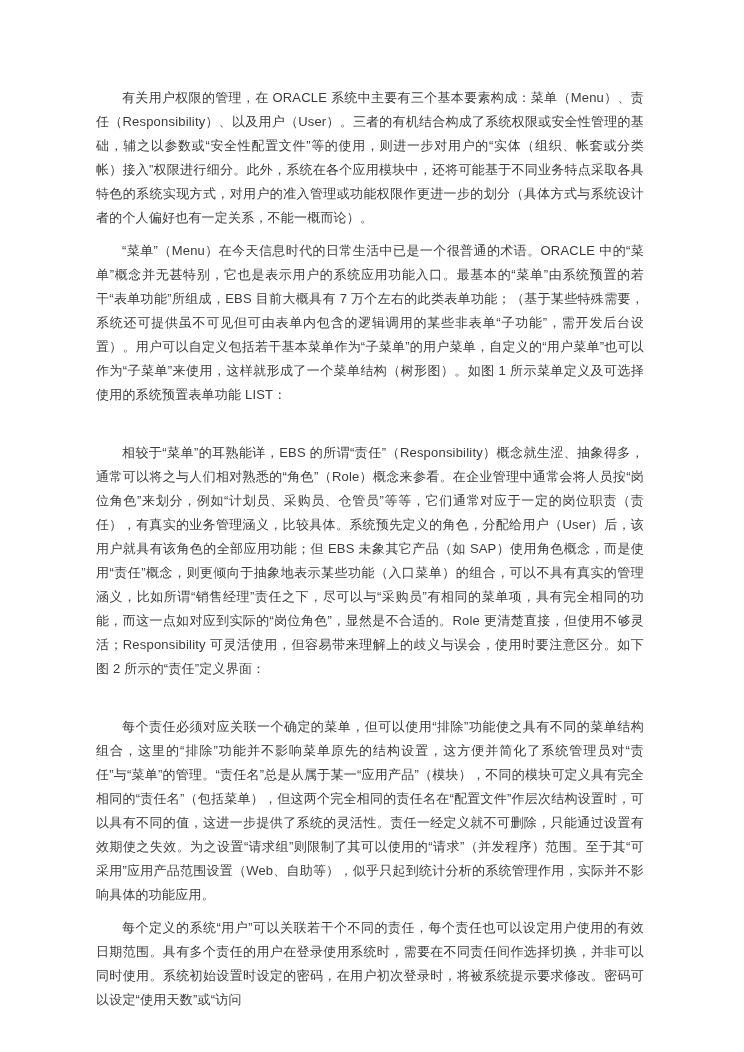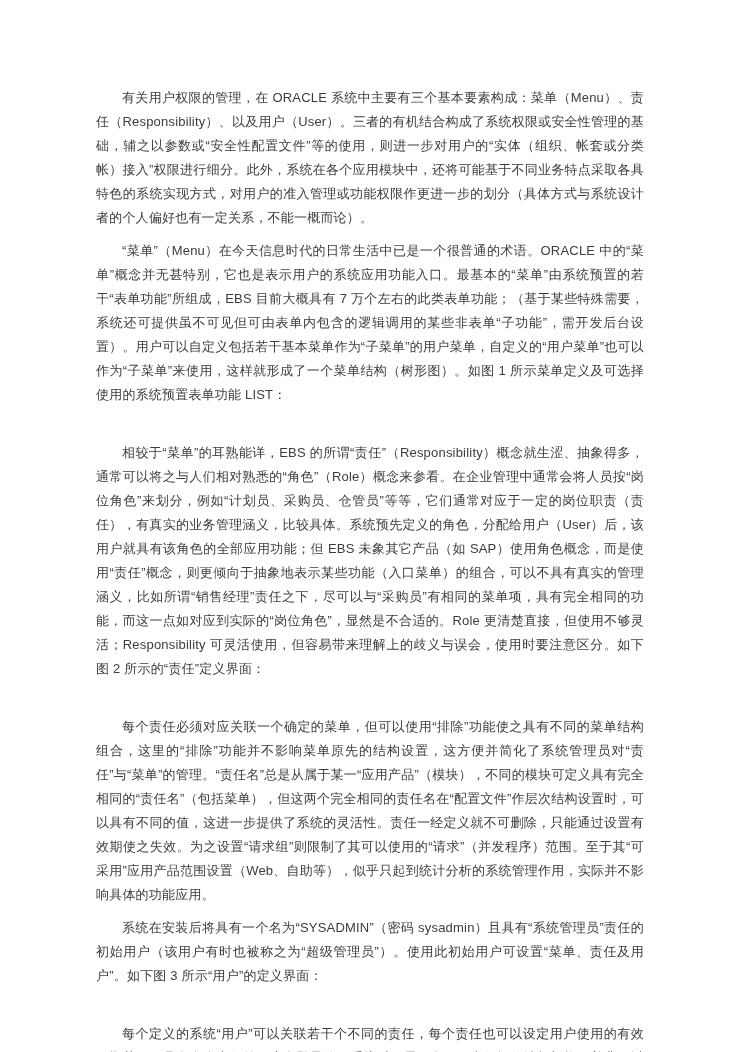--- a/index.html
+++ b/index.html
@@ -33,16 +33,15 @@
 </style>
 </head>
 <body>
 
 <div class="page">
   <div class="doc-body">
     <p>有关用户权限的管理，在 ORACLE 系统中主要有三个基本要素构成：菜单（Menu）、责任（Responsibility）、以及用户（User）。三者的有机结合构成了系统权限或安全性管理的基础，辅之以参数或“安全性配置文件”等的使用，则进一步对用户的“实体（组织、帐套或分类帐）接入”权限进行细分。此外，系统在各个应用模块中，还将可能基于不同业务特点采取各具特色的系统实现方式，对用户的准入管理或功能权限作更进一步的划分（具体方式与系统设计者的个人偏好也有一定关系，不能一概而论）。</p>
     <p class="after-figure">“菜单”（Menu）在今天信息时代的日常生活中已是一个很普通的术语。ORACLE 中的“菜单”概念并无甚特别，它也是表示用户的系统应用功能入口。最基本的“菜单”由系统预置的若干“表单功能”所组成，EBS 目前大概具有 7 万个左右的此类表单功能；（基于某些特殊需要，系统还可提供虽不可见但可由表单内包含的逻辑调用的某些非表单“子功能”，需开发后台设置）。用户可以自定义包括若干基本菜单作为“子菜单”的用户菜单，自定义的“用户菜单”也可以作为“子菜单”来使用，这样就形成了一个菜单结构（树形图）。如图 1 所示菜单定义及可选择使用的系统预置表单功能 LIST：</p>
     <p class="after-figure">相较于“菜单”的耳熟能详，EBS 的所谓“责任”（Responsibility）概念就生涩、抽象得多，通常可以将之与人们相对熟悉的“角色”（Role）概念来参看。在企业管理中通常会将人员按“岗位角色”来划分，例如“计划员、采购员、仓管员”等等，它们通常对应于一定的岗位职责（责任），有真实的业务管理涵义，比较具体。系统预先定义的角色，分配给用户（User）后，该用户就具有该角色的全部应用功能；但 EBS 未象其它产品（如 SAP）使用角色概念，而是使用“责任”概念，则更倾向于抽象地表示某些功能（入口菜单）的组合，可以不具有真实的管理涵义，比如所谓“销售经理”责任之下，尽可以与“采购员”有相同的菜单项，具有完全相同的功能，而这一点如对应到实际的“岗位角色”，显然是不合适的。Role 更清楚直接，但使用不够灵活；Responsibility 可灵活使用，但容易带来理解上的歧义与误会，使用时要注意区分。如下图 2 所示的“责任”定义界面：</p>
     <p>每个责任必须对应关联一个确定的菜单，但可以使用“排除”功能使之具有不同的菜单结构组合，这里的“排除”功能并不影响菜单原先的结构设置，这方便并简化了系统管理员对“责任”与“菜单”的管理。“责任名”总是从属于某一“应用产品”（模块），不同的模块可定义具有完全相同的“责任名”（包括菜单），但这两个完全相同的责任名在“配置文件”作层次结构设置时，可以具有不同的值，这进一步提供了系统的灵活性。责任一经定义就不可删除，只能通过设置有效期使之失效。为之设置“请求组”则限制了其可以使用的“请求”（并发程序）范围。至于其“可采用”应用产品范围设置（Web、自助等），似乎只起到统计分析的系统管理作用，实际并不影响具体的功能应用。</p>
-    <p class="after-figure">系统在安装后将具有一个名为“SYSADMIN”（密码 sysadmin）且具有“系统管理员”责任的初始用户（该用户有时也被称之为“超级管理员”）。使用此初始用户可设置“菜单、责任及用户”。如下图 3 所示“用户”的定义界面：</p>
     <p>每个定义的系统“用户”可以关联若干个不同的责任，每个责任也可以设定用户使用的有效日期范围。具有多个责任的用户在登录使用系统时，需要在不同责任间作选择切换，并非可以同时使用。系统初始设置时设定的密码，在用户初次登录时，将被系统提示要求修改。密码可以设定“使用天数”或“访问</p>
   </div>
 </div>
 
 </body></html>

